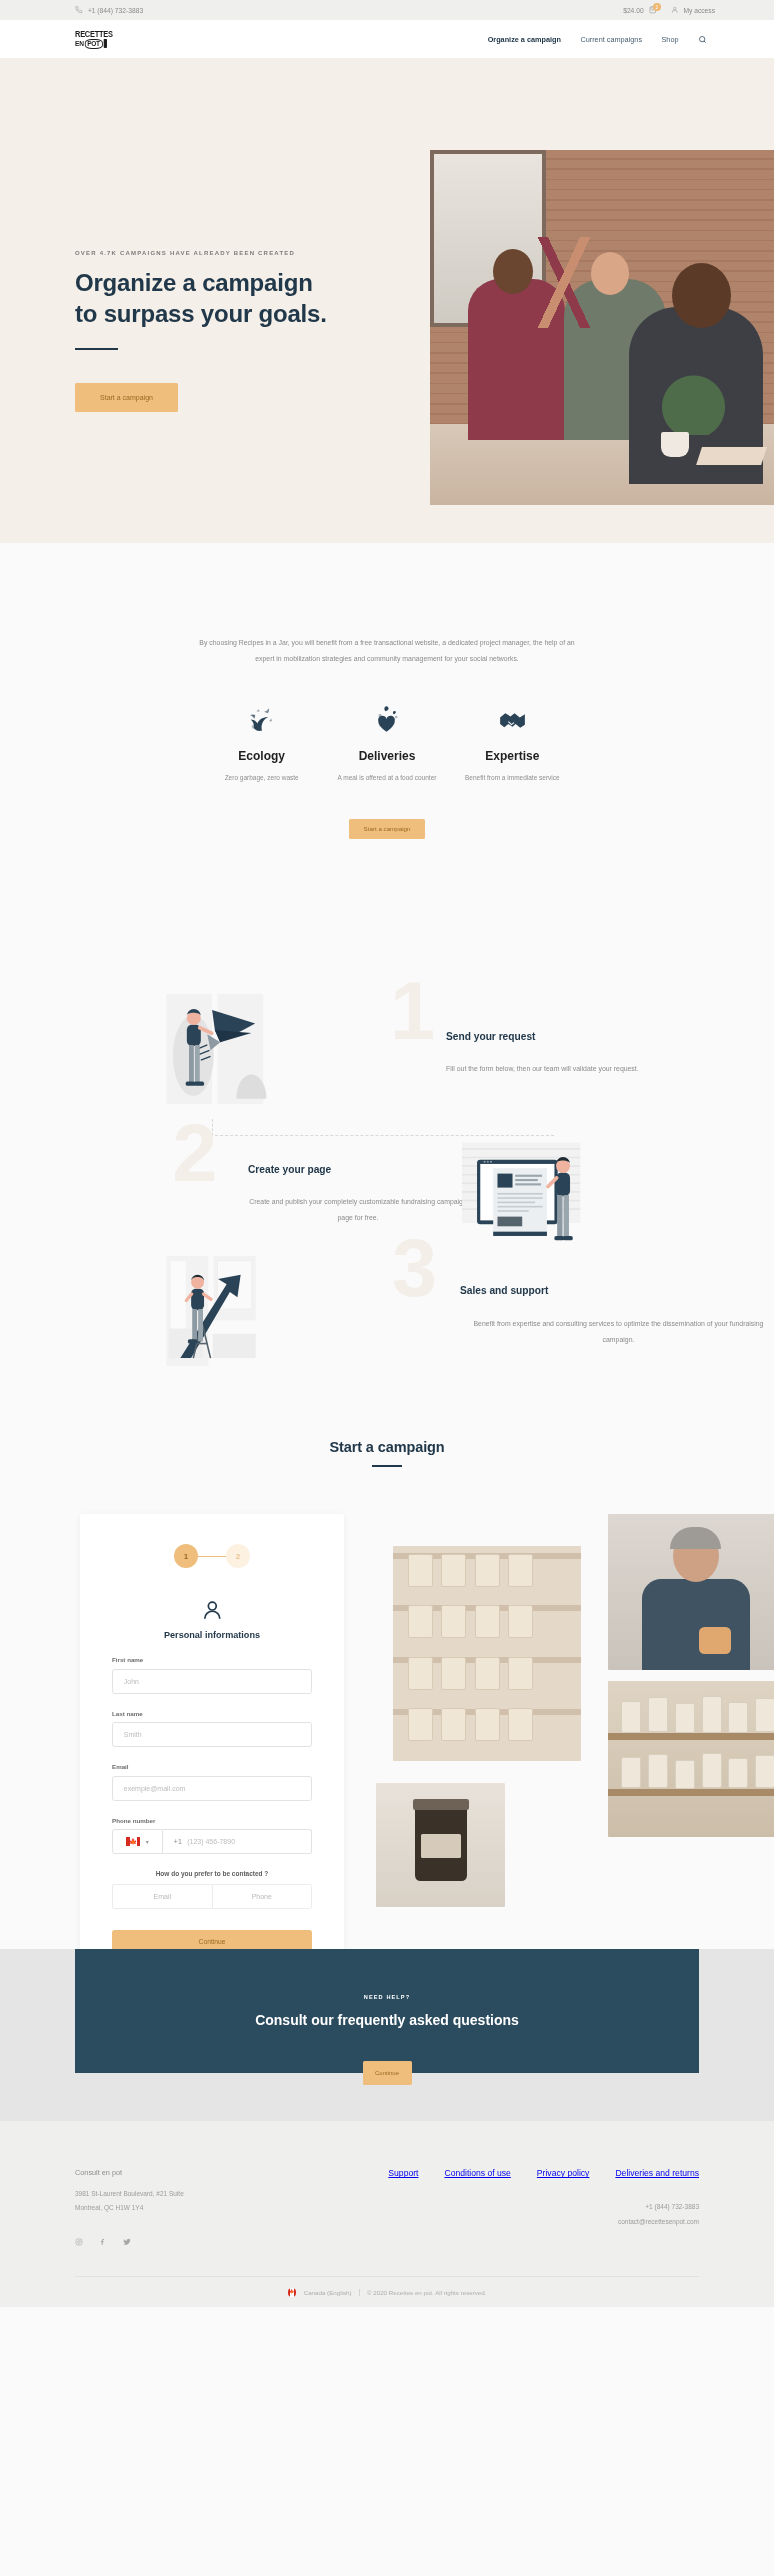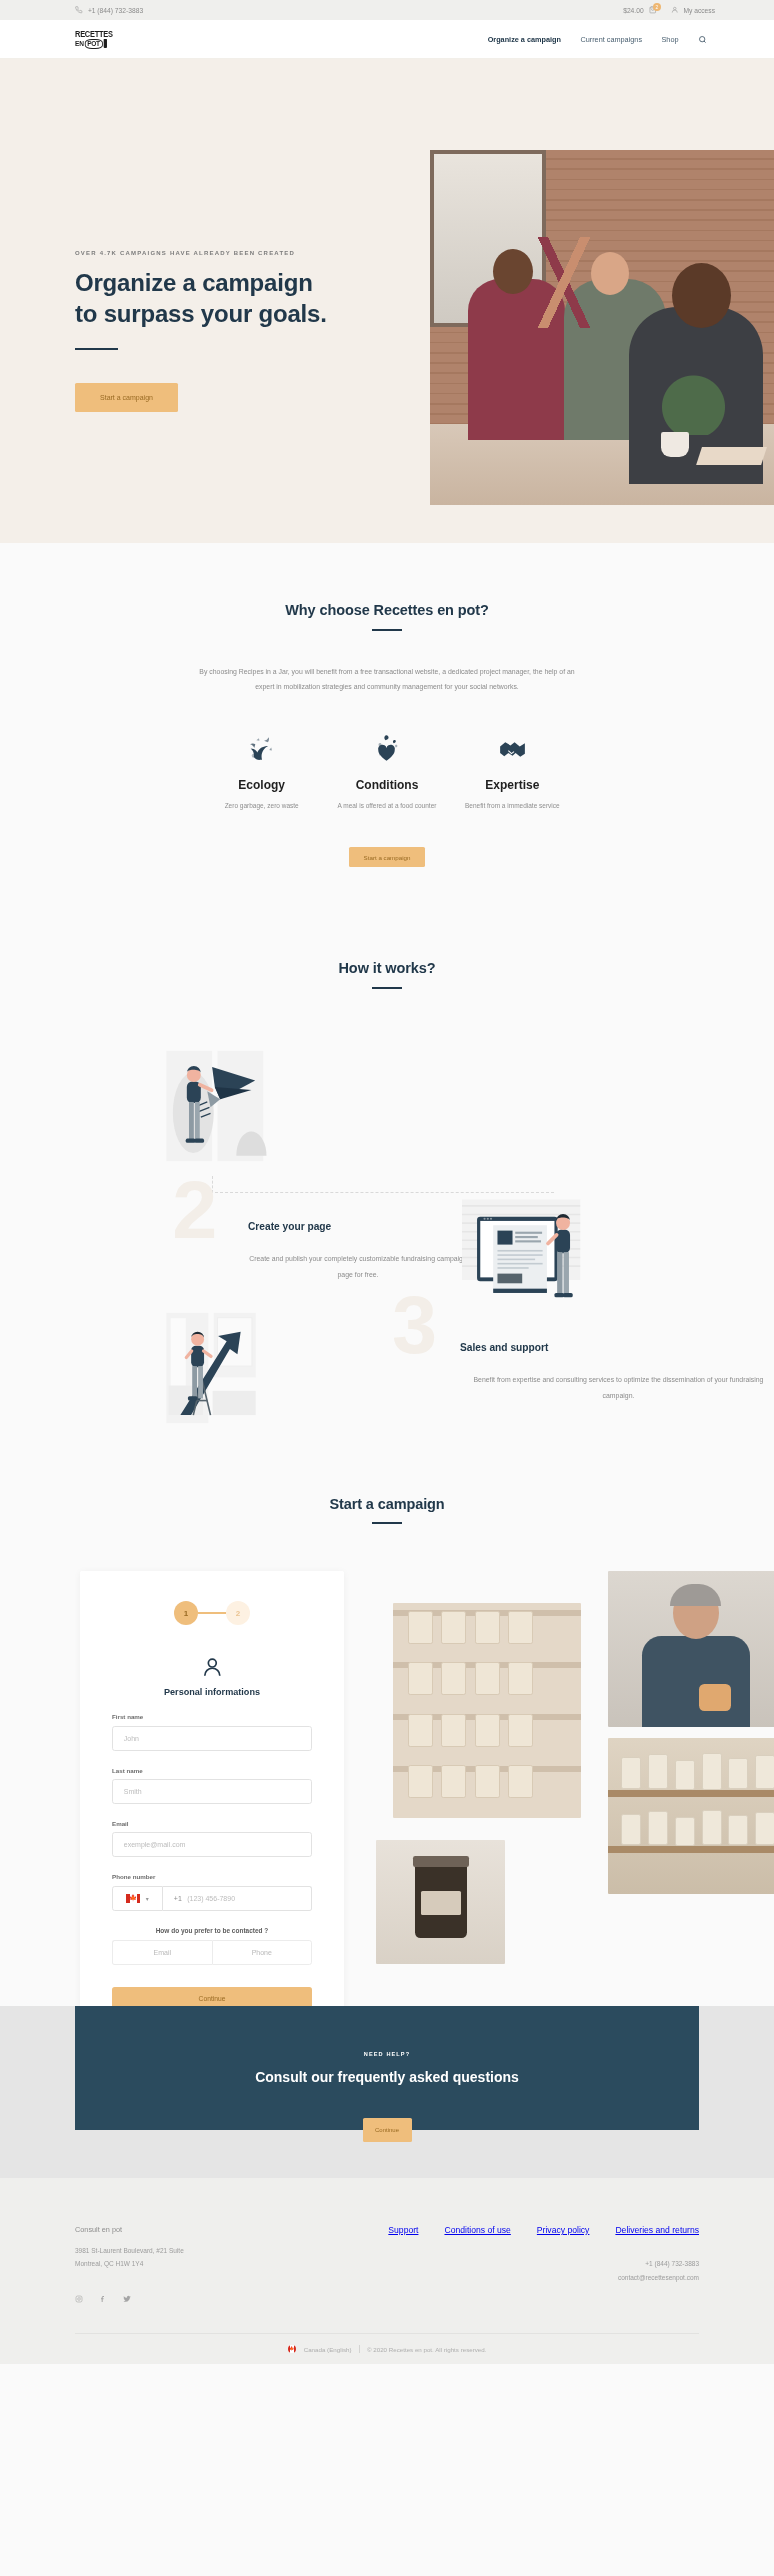--- a/index.html
+++ b/index.html
@@ -415,24 +415,20 @@
       <span>Organize a campaign</span><br>
       <span>to surpass your goals.</span>
     </h1>
     <div class="rule"></div>
     <button class="btn-primary">Start a campaign</button>
   </div>
 
 </section>
 
 <section class="section why">
-  <div class="sec-head">
-    <h2>Why choose Recettes en pot?</h2>
-    <div class="rule"></div>
-  </div>
   <p class="sec-sub">By choosing Recipes in a Jar, you will benefit from a free transactional website, a dedicated project manager, the help of an expert in mobilization strategies and community management for your social networks.</p>
   <div class="features">
     <div class="feature">
       <div class="feature-icon">
         <svg viewBox="0 0 64 64" fill="#2b4356">
             <path d="M33 52c-3-12 2-22 12-27-9 0-18 4-21 13-2-5-7-8-13-8 5 4 7 10 6 16 2 4 8 7 13 6z"></path>
             <path d="M20 22c-3-2-7-2-10 0 4 1 7 4 8 7z" opacity=".75"></path>
             <path d="M44 18c3-3 3-7 2-10-2 4-5 6-9 7z" opacity=".6"></path>
             <circle cx="17" cy="44" r="4" opacity=".35"></circle>
             <path d="M47 33l4-5 1 6z" opacity=".5"></path>
@@ -446,42 +442,38 @@
       <div class="feature-icon">
         <svg viewBox="0 0 64 64" fill="#2b4356">
             <path d="M32 54c-9-7-16-13-16-21a8 8 0 0 1 16-4 8 8 0 0 1 16 4c0 8-7 14-16 21z"></path>
             <path d="M30 14c-3-3-3-7 0-9 3-2 6 1 6 4 0 2-3 4-6 5z"></path>
             <path d="M46 20c-2-2-2-5 0-6 2-1 4 0 4 2 0 2-2 3-4 4z"></path>
             <path d="M18 26c-2-2-2-5 0-6 2-1 4 0 4 2 0 2-2 3-4 4z" opacity=".4"></path>
             <path d="M50 28c-2-2-2-4 0-5 2-1 3 0 3 2 0 2-1 2-3 3z" opacity=".4"></path>
             <path d="M19 44c-2-2-2-4 0-5 2-1 3 0 3 2 0 2-1 2-3 3z" opacity=".3"></path>
           </svg>
       </div>
-      <h3>Conditions</h3>
+      <h3>Deliveries</h3>
       <p>A meal is offered at a food counter</p>
     </div>
     <div class="feature">
       <div class="feature-icon">
         <svg viewBox="0 0 64 64" fill="#2b4356">
             <path d="M8 26l10-8 10 6 8-6 10 8 10-6v20l-9 6-9-7-6 5-8-5-8 6-8-6z"></path>
             <path d="M24 34l6 6 5-4" stroke="#fff" stroke-width="2" fill="none"></path>
           </svg>
       </div>
       <h3>Expertise</h3>
       <p>Benefit from a immediate service</p>
     </div>
   </div>
   <button class="btn-primary">Start a campaign</button>
 </section>
 
 <section class="section how">
-  <div class="sec-head">
-    <h2>How it works?</h2>
-    <div class="rule"></div>
-  </div>
 
   <div class="steps">
 
     <div class="step step1">
       <div class="step-illu">
         <svg viewBox="0 0 340 215" width="183" height="116">
           <rect x="10" y="5" width="85" height="205" fill="#f2f2f2"></rect>
           <rect x="105" y="5" width="85" height="205" fill="#f2f2f2"></rect>
           <ellipse cx="60" cy="120" rx="38" ry="75" fill="#e3e3e3"></ellipse>
           <path d="M140 200c0-25 12-45 28-45s28 20 28 45z" fill="#dddddd"></path>
@@ -491,20 +483,27 @@
           <path d="M66 108 l20 -8 M70 118 l20 -8 M74 128 l18 -7" stroke="#2b4356" stroke-width="2.5" fill="none"></path>
           <rect x="48" y="62" width="26" height="40" rx="10" fill="#2b4356"></rect>
           <circle cx="61" cy="50" r="13" fill="#f0b3a0"></circle>
           <path d="M48 46a13 13 0 0 1 26 0c0-7-26-9-26 0z" fill="#2b4356"></path>
           <path d="M72 68 l22 10" stroke="#f0b3a0" stroke-width="7" stroke-linecap="round"></path>
           <rect x="52" y="100" width="9" height="70" fill="#8d9aa3"></rect>
           <rect x="63" y="100" width="9" height="70" fill="#9aa6ae"></rect>
           <rect x="46" y="168" width="18" height="8" rx="3" fill="#2b4356"></rect>
           <rect x="62" y="168" width="18" height="8" rx="3" fill="#2b4356"></rect>
         </svg>
+      </div>
+      <div class="step-body">
+        <div class="bignum">1</div>
+        <div class="txt">
+          <h3>Send your request</h3>
+          <p>Fill out the form below, then our team will validate your request.</p>
+        </div>
       </div>
     </div>
 
     <div class="dashline"></div>
 
     <div class="step step2">
       <div class="step-body">
         <div class="bignum">2</div>
         <div class="txt">
           <h3>Create your page</h3>

